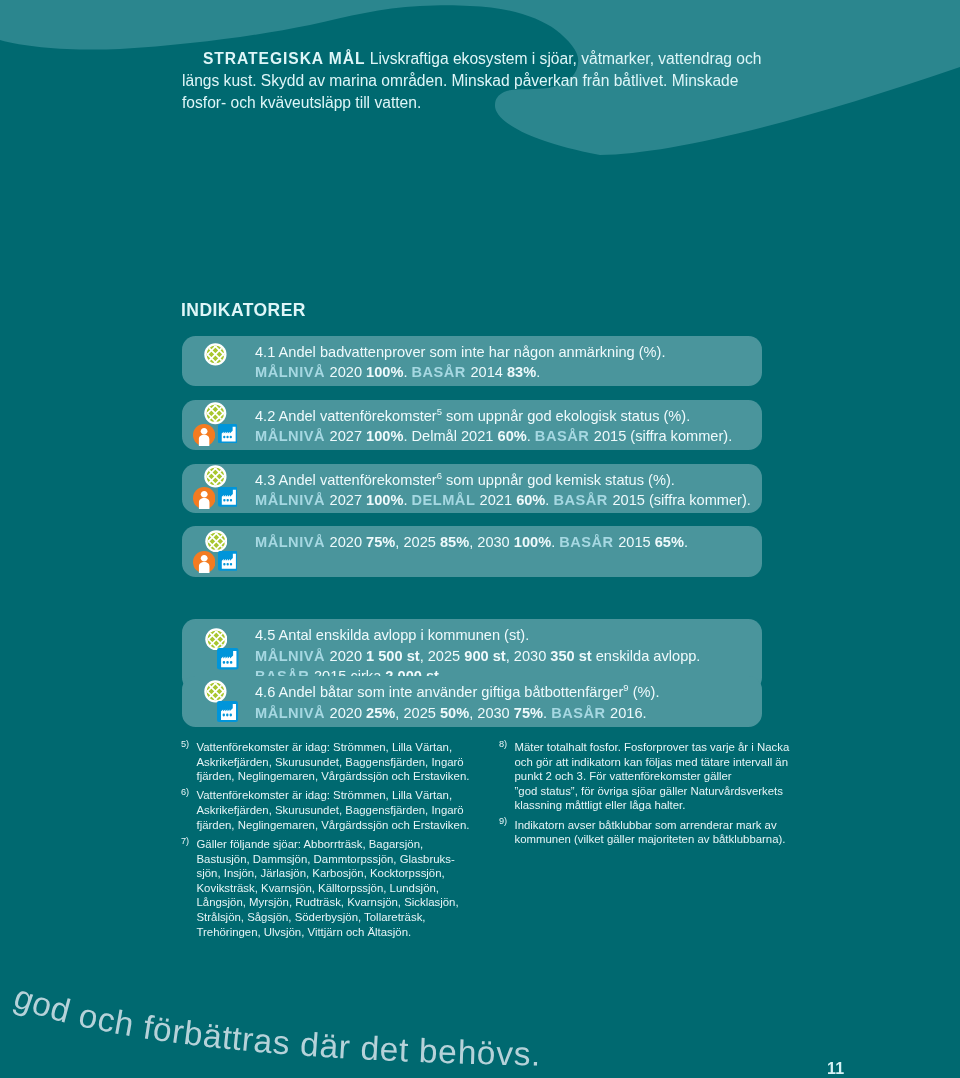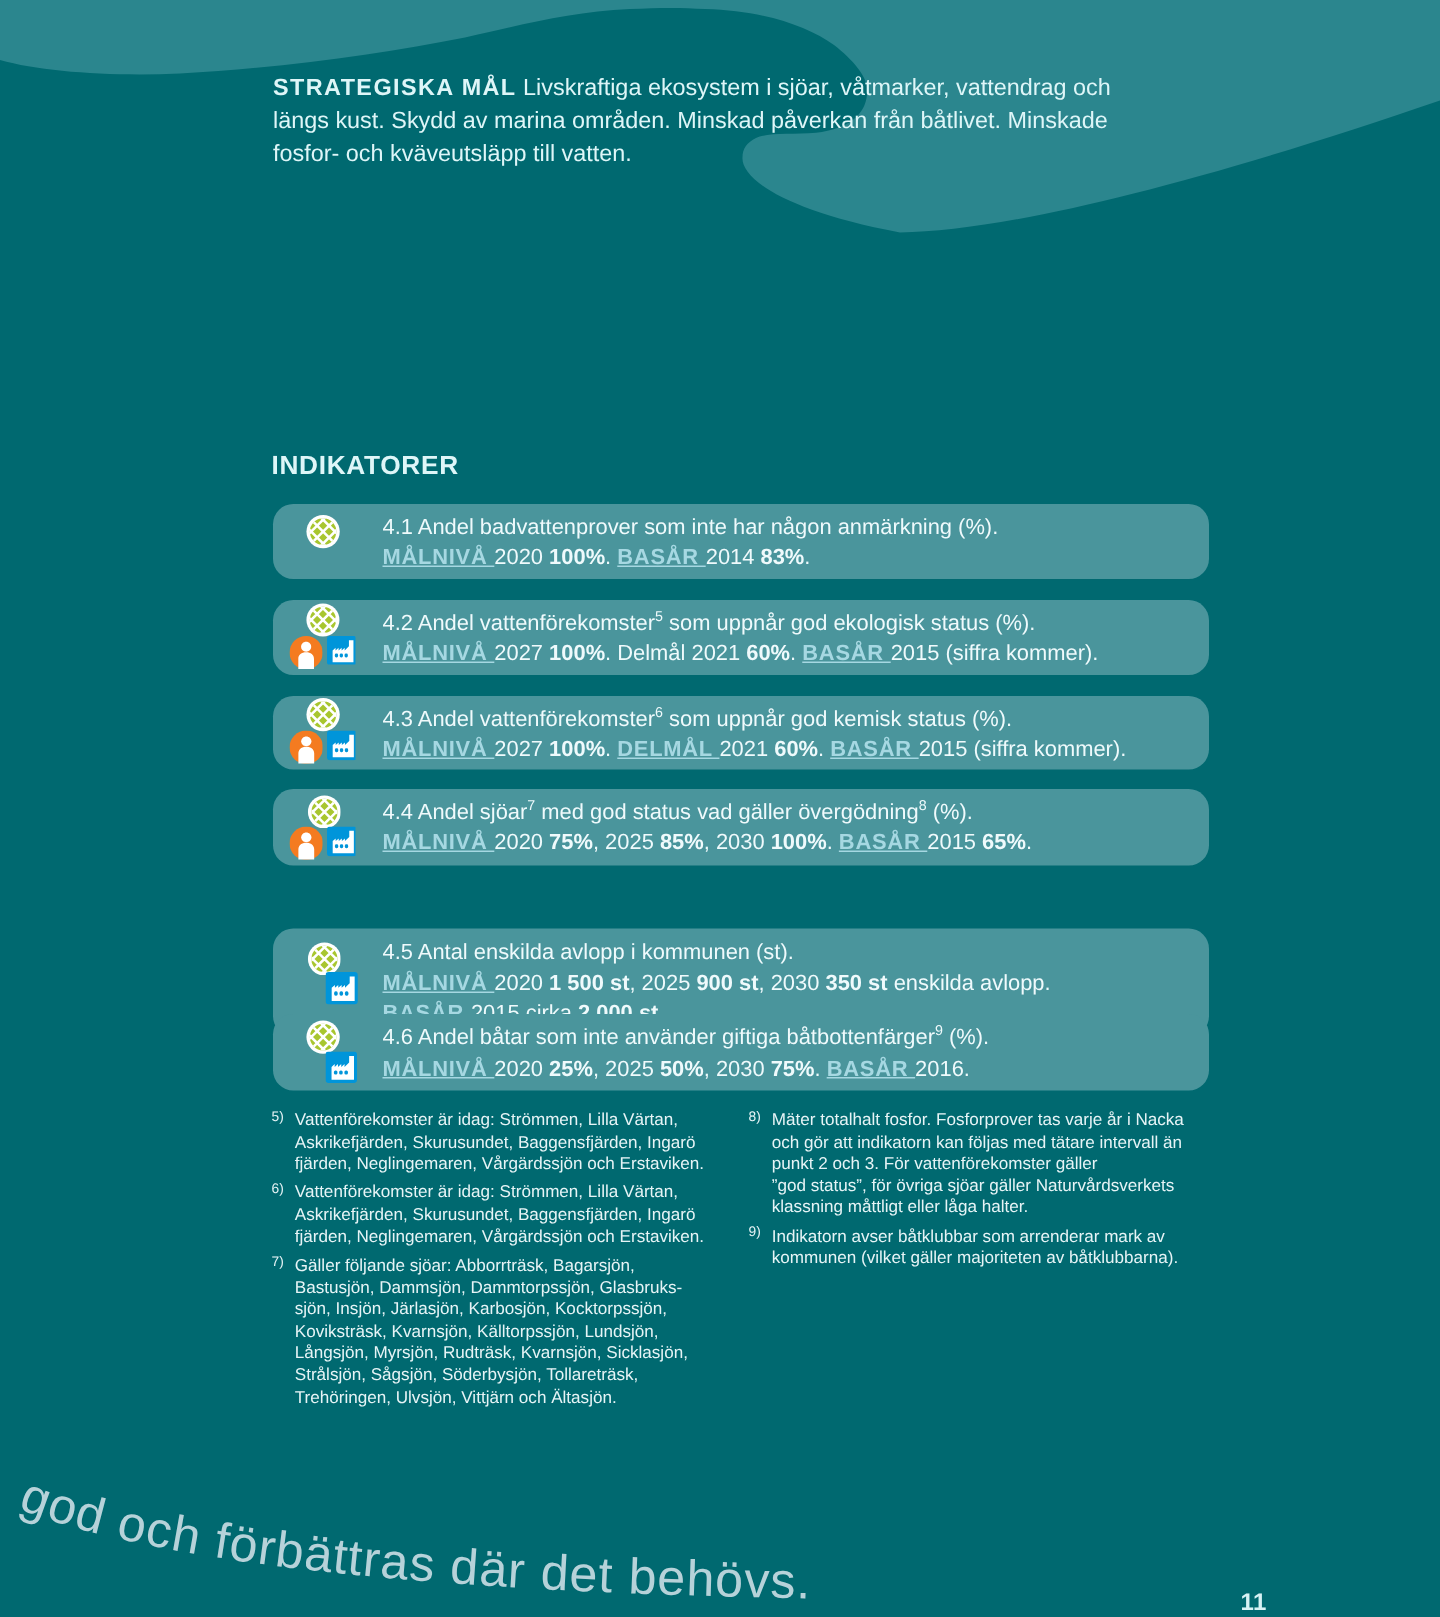--- a/index.html
+++ b/index.html
@@ -2,25 +2,25 @@
 <html><head>
 <meta charset="utf-8">
 <style>
   html,body{margin:0;padding:0;}
   body{width:960px;height:1078px;overflow:hidden;background:#2B868E;
        font-family:"Liberation Sans",sans-serif;}
   #page{position:relative;width:960px;height:1078px;overflow:hidden;}
   #bg{position:absolute;left:0;top:0;}
   .abs{position:absolute;}
   #heading{left:182px;top:48px;width:700px;white-space:nowrap;font-size:15.6px;line-height:22px;color:#DEF6F8;}
-  #heading b{font-weight:bold;letter-spacing:0.95px;}
+  #heading b{font-weight:bold;letter-spacing:0.95px;margin-left:21px;}
   #indik{left:181px;top:300px;font-size:17.5px;font-weight:bold;color:#DEF6F8;letter-spacing:.45px;}
-  .ibox{position:absolute;left:182px;width:624px;background:#4A959C;border-radius:13.5px;}
+  .ibox{position:absolute;left:182px;width:580px;background:#4A959C;border-radius:13.5px;}
   .itext{position:absolute;left:73px;top:6px;right:4px;font-size:14.6px;line-height:20.6px;color:#EFFAFC;white-space:nowrap;}
-  .ml{color:#A6D8E2;font-weight:bold;letter-spacing:0.5px;text-decoration:underline;}
+  .ml{color:#A6D8E2;font-weight:bold;letter-spacing:0.5px;}
   .bd{font-weight:bold;}
   .sup{font-size:9.5px;vertical-align:super;line-height:0;}
   .ico{position:absolute;}
   .fncol{position:absolute;color:#E6F4F6;font-size:11.4px;line-height:14.6px;white-space:nowrap;}
   .fnrow{position:relative;padding-left:15.5px;margin-bottom:4.7px;}
   .fnnum{position:absolute;left:0;top:-3.2px;font-size:9.2px;}
   #pagenum{position:absolute;left:827px;top:1060px;color:#D6F2F5;font-size:16px;font-weight:bold;letter-spacing:.3px;}
 </style>
 </head>
 <body>
@@ -116,21 +116,20 @@
         <svg class="ico" style="left:35.6px;top:23.5px" width="19.8" height="19.8" viewBox="0 0 24 24">
           <rect x="0" y="0" width="24" height="24" rx="2.4" fill="#0095DA"></rect>
           <path d="M18.0 3.4h3.7V21.6H4.6V11.8L7.0 9.6V11.8L9.5 9.6V11.8L12.0 9.6V11.8L14.5 9.6V11.8L18.0 8.4Z" fill="#fff"></path>
           <rect x="6.4" y="14.4" width="2.7" height="3.2" rx="1.2" fill="#0095DA"></rect>
           <rect x="10.4" y="14.4" width="2.7" height="3.2" rx="1.2" fill="#0095DA"></rect>
           <rect x="14.4" y="14.4" width="2.7" height="3.2" rx="1.2" fill="#0095DA"></rect>
         </svg>
       </div>
       <div class="ibox" style="top: 525.8px; height: 51.4px;">
         <div class="itext">
-          <div class="iline"><span class="">4.4 Andel sjöar</span><span class="sup">7</span><span class=""> med god status vad gäller övergödning</span><span class="sup">8</span><span class=""> (%).</span></div>
           <div class="iline"><span class="ml">MÅLNIVÅ </span><span class="">2020 </span><span class="bd">75%</span><span class="">, 2025 </span><span class="bd">85%</span><span class="">, 2030 </span><span class="bd">100%</span><span class="">. </span><span class="ml">BASÅR </span><span class="">2015 </span><span class="bd">65%</span><span class="">.</span></div>
         </div>
         <svg class="ico" style="left:22.499999999999996px;top:4.1px" width="22.6" height="22.6" viewBox="0 0 24 24">
           <circle cx="12" cy="12" r="11.7" fill="#FFFFFF"></circle>
           <g transform="rotate(45 12 12)">
             <clipPath id="gc3">
               <circle cx="12" cy="12" r="9.3"></circle>
             </clipPath>
             <g clip-path="url(#gc3)" fill="#A8C62F">
               <rect x="-4" y="-4" width="32" height="32"></rect>

